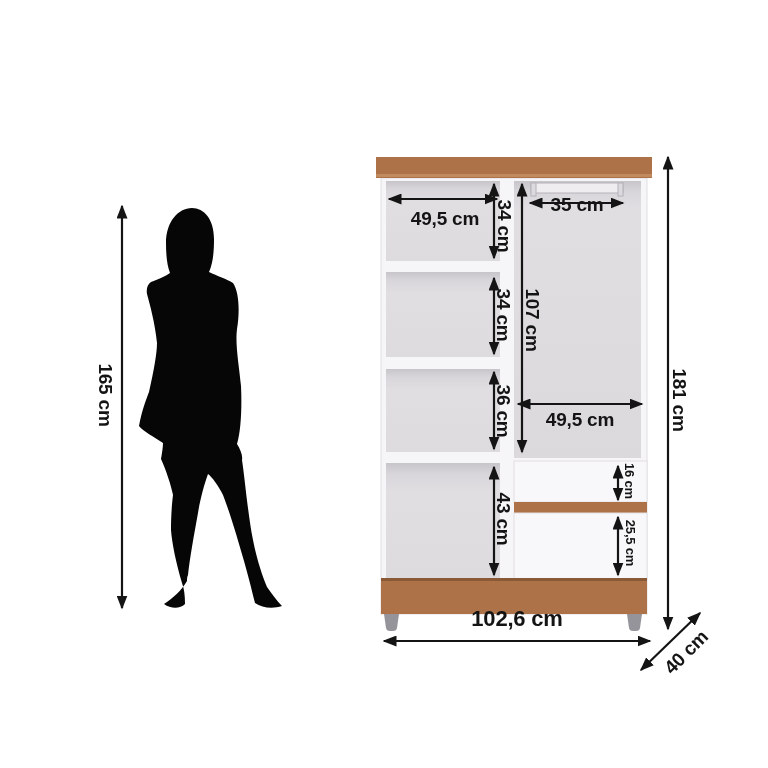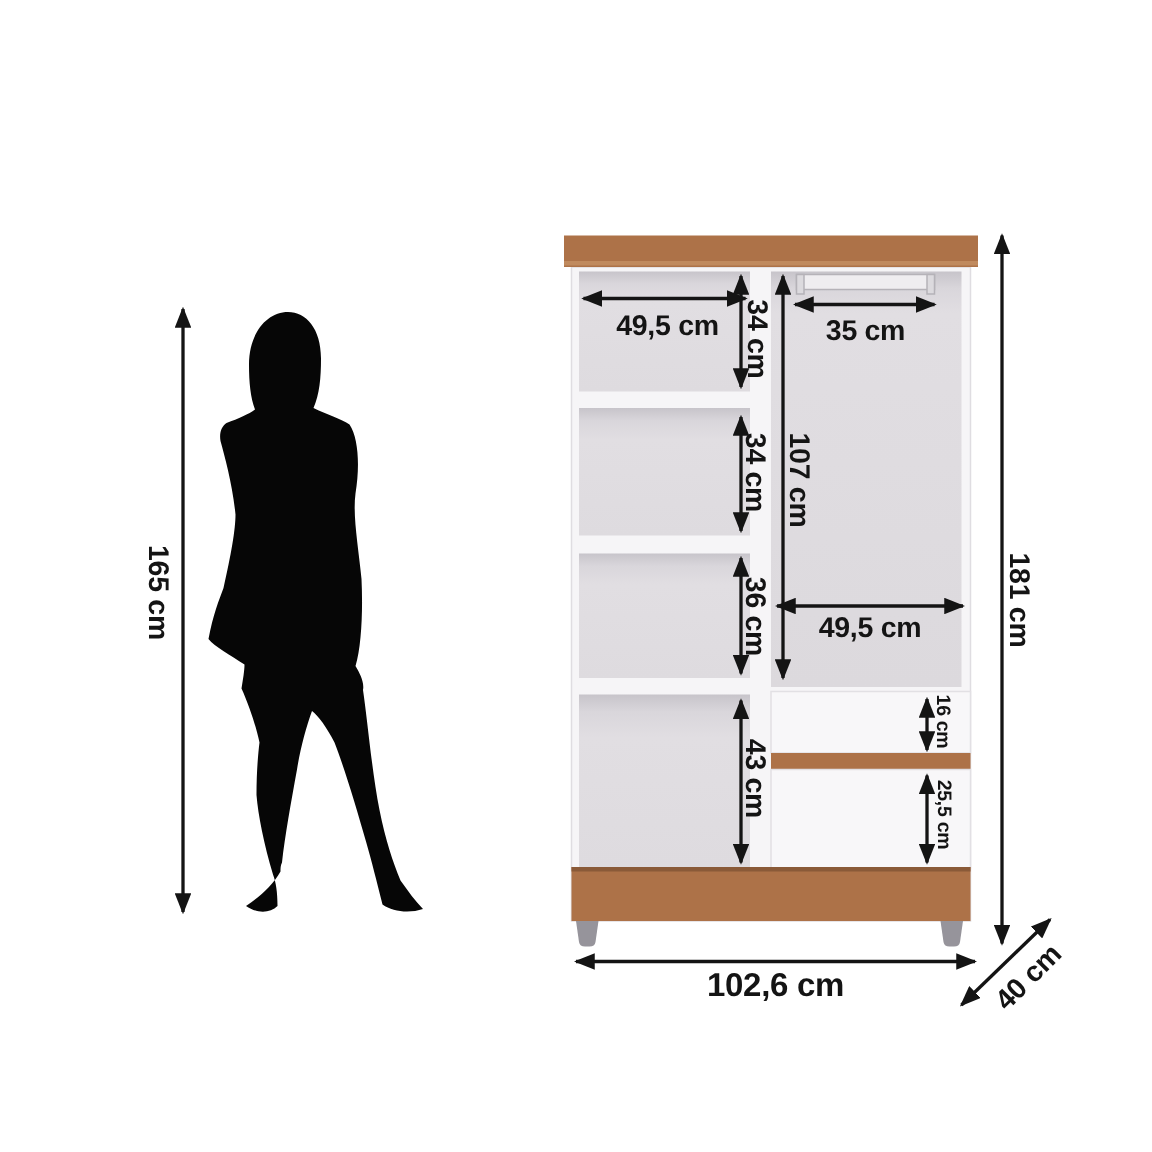--- a/index.html
+++ b/index.html
@@ -128,25 +128,25 @@
       <line x1="618" y1="517" x2="618" y2="575" marker-start="url(#ah)" marker-end="url(#ah)"></line>
       <line x1="668" y1="157" x2="668" y2="629" marker-start="url(#ah)" marker-end="url(#ah)"></line>
       <line x1="384" y1="641" x2="650" y2="641" marker-start="url(#ah)" marker-end="url(#ah)"></line>
       <line x1="641" y1="670" x2="700" y2="613" marker-start="url(#ah)" marker-end="url(#ah)"></line>
     </g>
   </svg>
 
   <div class="dim vert" style="left:105px;top:395px;">165 cm</div>
   <div class="dim" style="left:445px;top:218px;">49,5 cm</div>
   <div class="dim vert" style="left:504px;top:226px;">34 cm</div>
-  <div class="dim" style="left:577px;top:221px;">35 cm</div>
+  <div class="dim" style="left:577px;top:204px;">35 cm</div>
   <div class="dim vert" style="left:532px;top:320px;">107 cm</div>
   <div class="dim vert" style="left:503px;top:315px;">34 cm</div>
   <div class="dim vert" style="left:503px;top:411px;">36 cm</div>
   <div class="dim vert" style="left:503px;top:519px;">43 cm</div>
   <div class="dim" style="left:580px;top:419px;">49,5 cm</div>
   <div class="dim vert small" style="left:629px;top:481px;">16 cm</div>
   <div class="dim vert small" style="left:630px;top:543px;">25,5 cm</div>
   <div class="dim vert" style="left:679px;top:400px;">181 cm</div>
-  <div class="dim big" style="left:517px;top:657px;">102,6 cm</div>
+  <div class="dim big" style="left:517px;top:619px;">102,6 cm</div>
   <div class="dim rot45" style="left:686px;top:652px;">40 cm</div>
 
 </div>
 
 </body></html>

